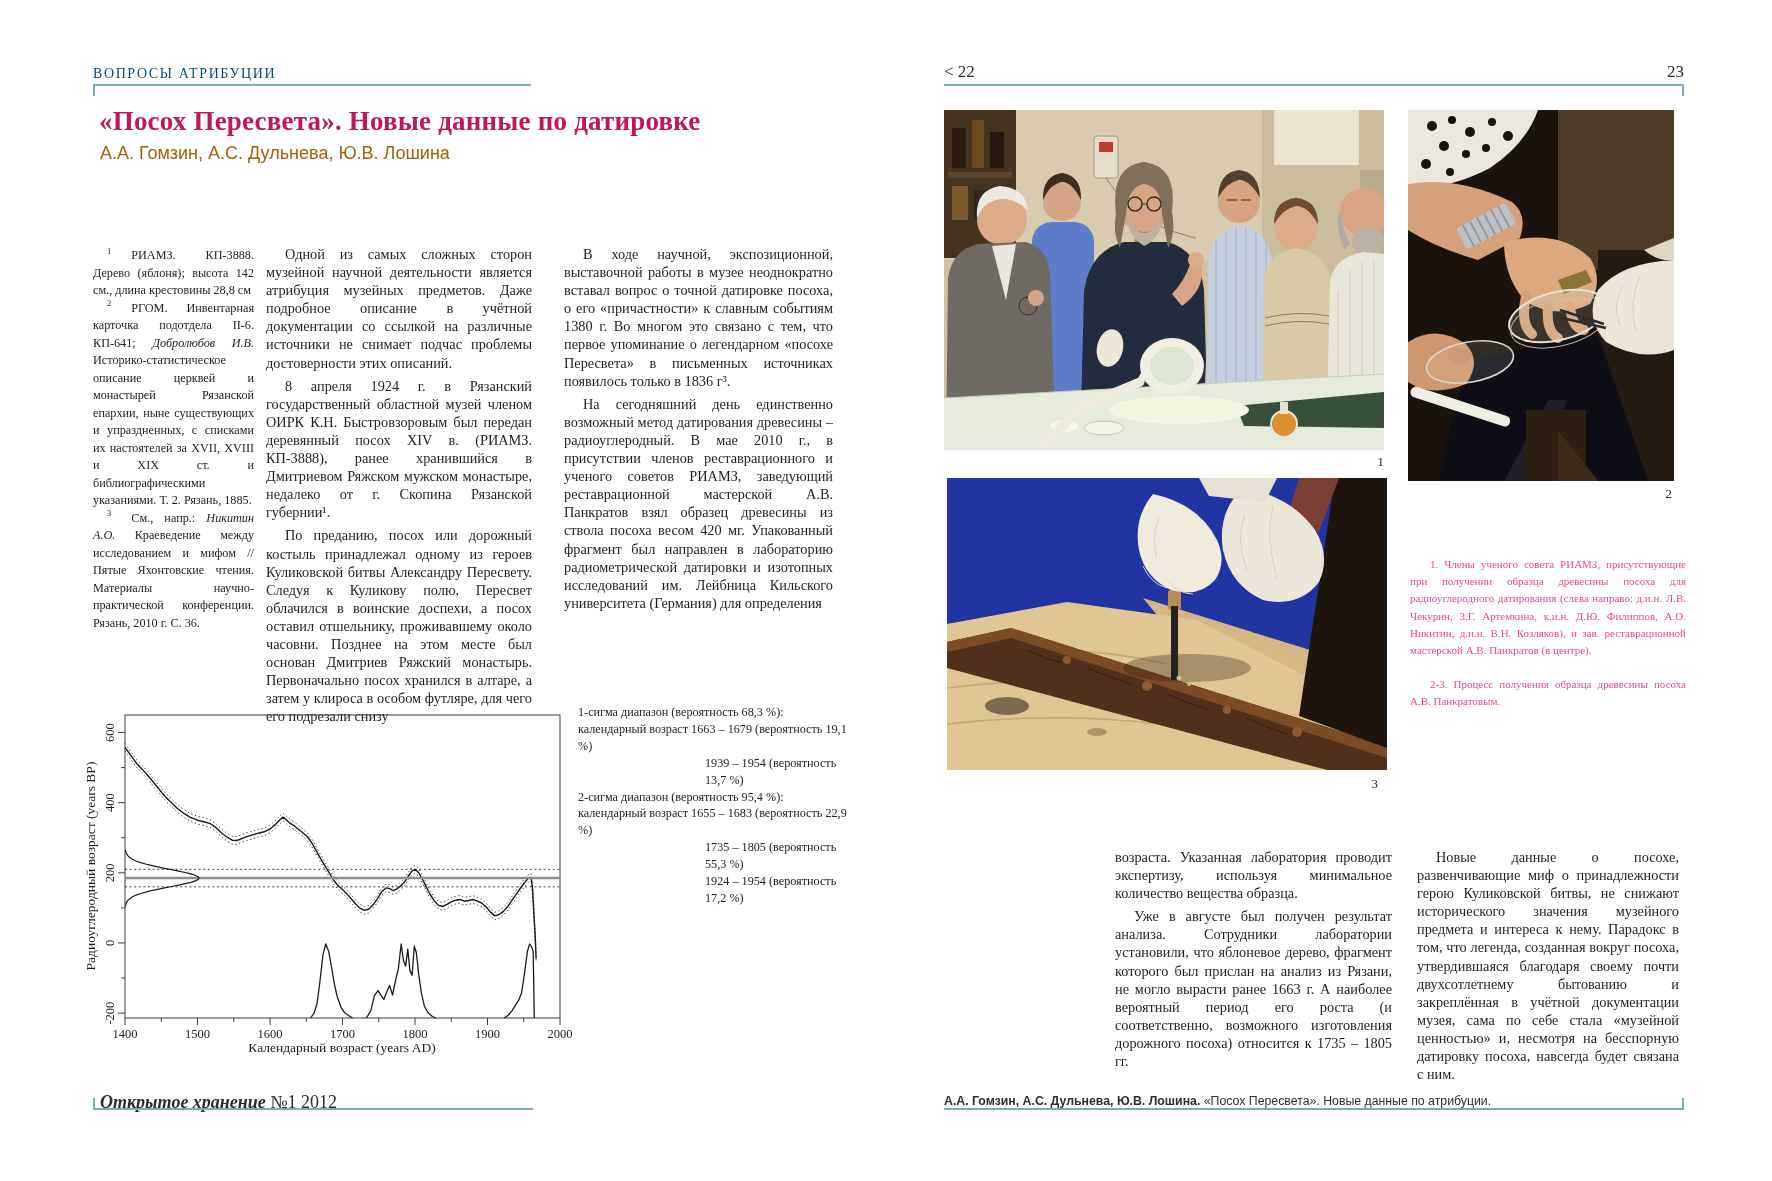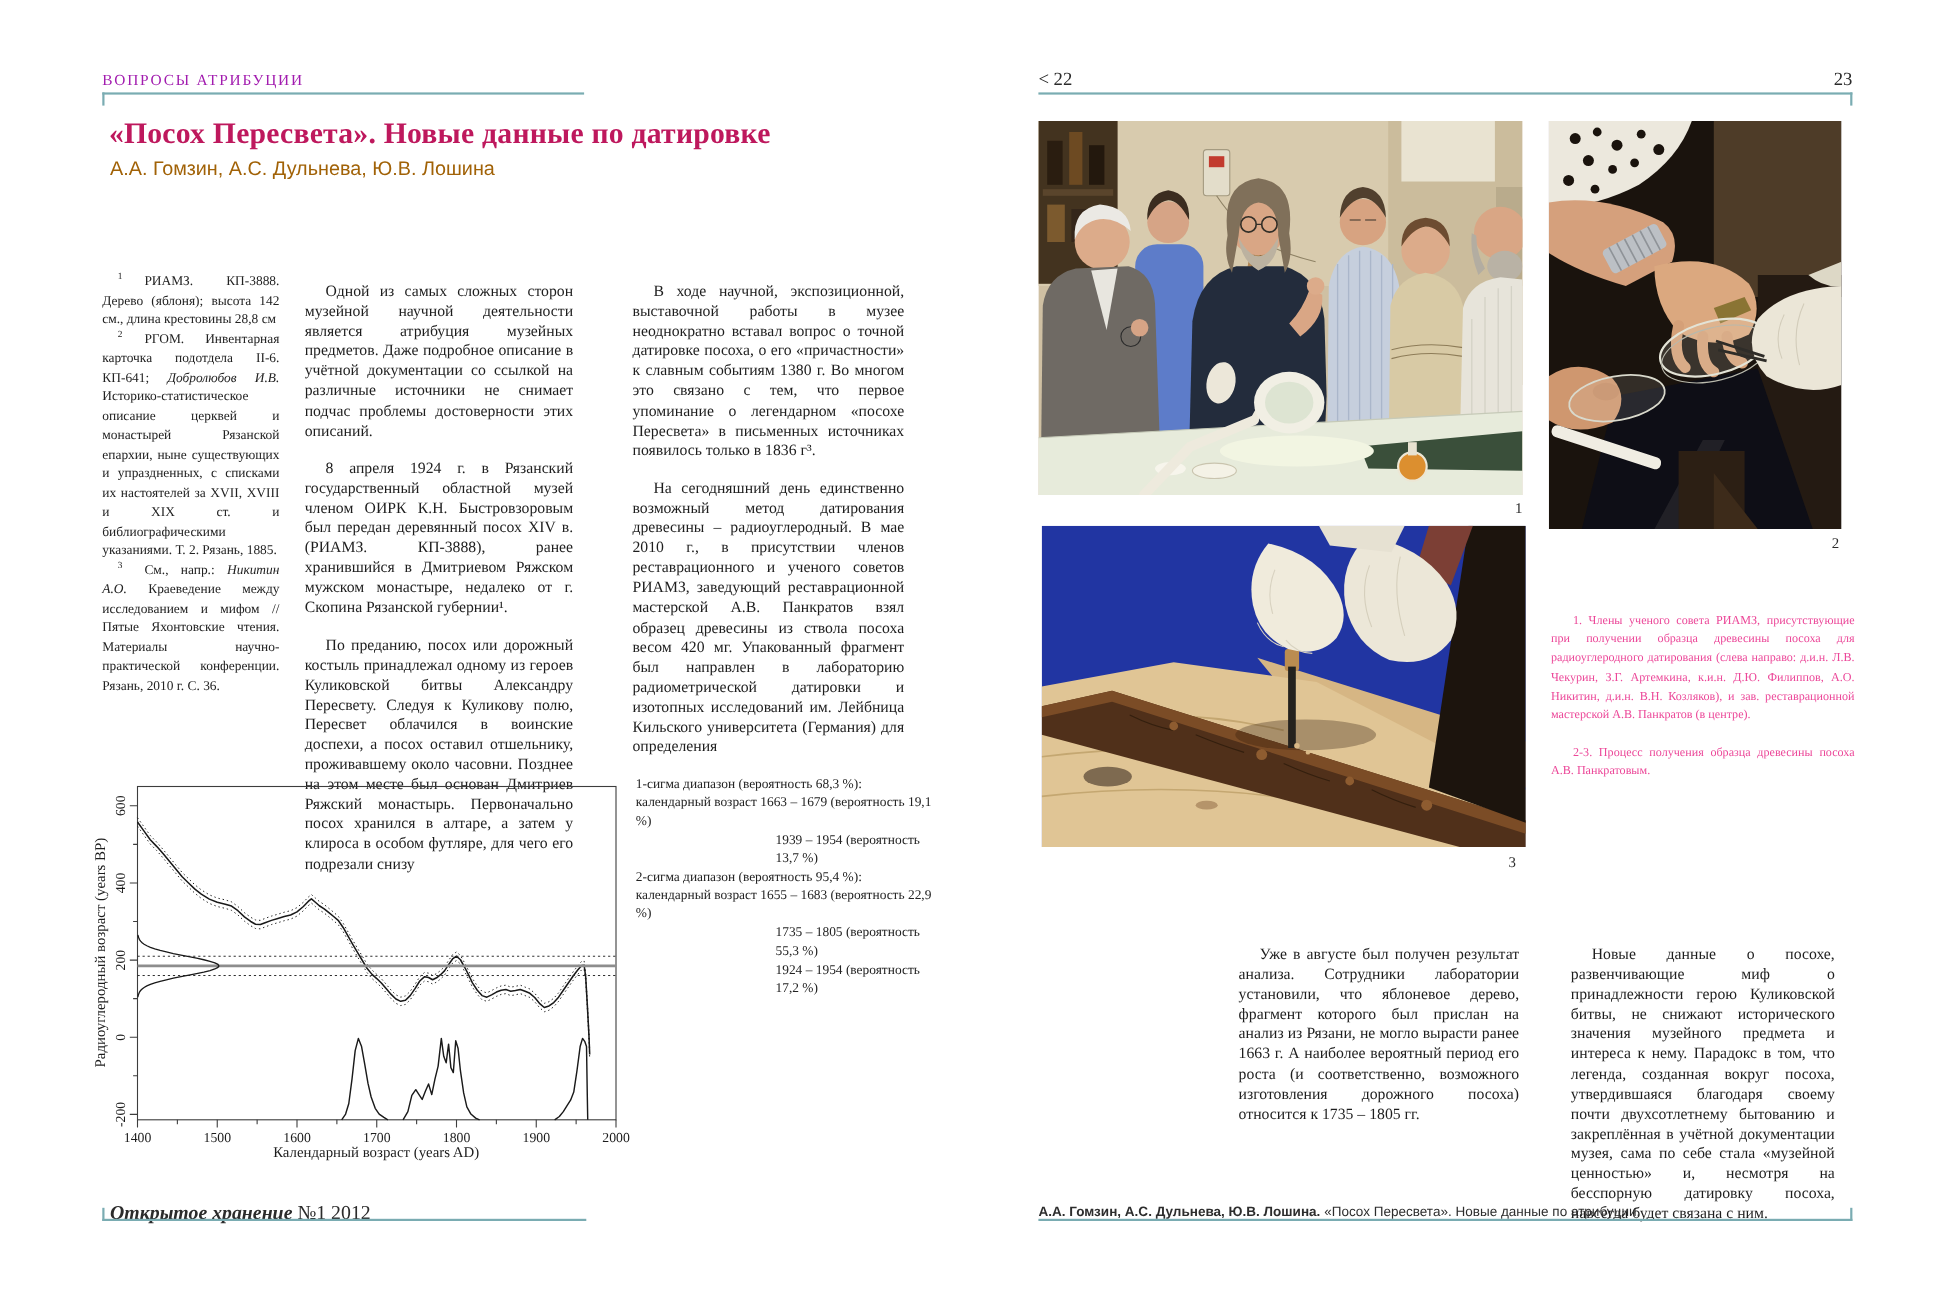--- a/index.html
+++ b/index.html
@@ -5,35 +5,35 @@
   html,body{margin:0;padding:0;background:#fff;}
   .spread{
     position:relative;width:1772px;height:1181px;background:#ffffff;
     font-family:"Liberation Serif","DejaVu Serif",serif;color:#1c1c1c;
     overflow:hidden;outline:1px solid #ececec;
   }
   
   .rule{position:absolute;height:2px;background:#7aacb2;}
   .tick{position:absolute;width:2px;background:#7aacb2;}
   
-  .section-label{position:absolute;left:93px;top:66px;font-size:14px;letter-spacing:1.6px;color:#a21caf;}
+  .section-label{position:absolute;left:93px;top:66px;font-size:14px;letter-spacing:1.6px;color:#0c4a6e;}
   .page-title{position:absolute;left:99px;top:106px;width:700px;font-size:27px;font-weight:bold;color:#be185d;letter-spacing:.2px;}
   .page-authors{position:absolute;left:100px;top:143px;font-family:"Liberation Sans",sans-serif;font-size:18px;color:#a16207;}
   
   .pageno{position:absolute;top:62px;font-size:17px;color:#2b2b2b;}
   #pageno-left{left:944px;}
   #pageno-right{left:1620px;width:64px;text-align:right;}
   
   .margin-notes{position:absolute;left:93px;top:247px;width:161px;font-size:12.2px;line-height:17.5px;text-align:justify;color:#222;}
   .margin-notes .note{text-indent:14px;margin:0;}
   .margin-notes sup{font-size:8.5px;margin-right:20px;line-height:0;}
   .margin-notes em{font-style:italic;}
   
   .col{position:absolute;text-align:justify;font-size:14.3px;line-height:18.1px;color:#1e1e1e;hyphens:auto;-webkit-hyphens:auto;}
-  .col p{margin:16px;text-indent:19px;font-family:Liberation Serif, serif;}
+  .col p{margin:5px;text-indent:19px;font-family:Liberation Serif, serif;}
   .col p.noindent{text-indent:0;}
   #col-l1{left:261px;top:240px;width:276px;}
   #col-l2{left:559px;top:240px;width:279px;}
   #col-r1{left:1110px;top:843px;width:287px;}
   #col-r2{left:1412px;top:843px;width:272px;}
   
   .sigma{position:absolute;left:578px;top:704px;width:280px;font-size:12.2px;line-height:16.9px;color:#222;}
   .sigma .ind{padding-left:127px;}
   
   #calchart{position:absolute;left:85px;top:688px;}
@@ -341,20 +341,21 @@
       <circle cx="232" cy="200" r="2.5" fill="#d9b987"></circle>
         <circle cx="242" cy="206" r="2" fill="#d9b987"></circle>
     </svg>
   </div>
   <div class="fig-num" style="left:1356px;top:776px;">3</div>
 
   <div class="caption" id="caption-1">1. Члены ученого совета РИАМЗ, присутствующие при получении образца древесины посоха для радиоуглеродного датирования (слева направо: д.и.н. Л.В. Чекурин, З.Г. Артемкина, к.и.н. Д.Ю. Филиппов, А.О. Никитин, д.и.н. В.Н. Козляков), и зав. реставрационной мастерской А.В. Панкратов (в центре).</div>
   <div class="caption" id="caption-23">2-3. Процесс получения образца древесины посоха А.В. Панкратовым.</div>
 
   <div class="col" id="col-r1">
+      <p class="noindent">возраста. Указанная лаборатория проводит экспертизу, используя минимальное количество вещества образца.</p>
       <p>Уже в августе был получен результат анализа. Сотрудники лаборатории установили, что яблоневое дерево, фрагмент которого был прислан на анализ из Рязани, не могло вырасти ранее 1663 г. А наиболее вероятный период его роста (и соответственно, возможного изготовления дорожного посоха) относится к 1735 – 1805 гг.</p>
     </div>
   <div class="col" id="col-r2">
       <p>Новые данные о посохе, развенчивающие миф о принадлежности герою Куликовской битвы, не снижают исторического значения музейного предмета и интереса к нему. Парадокс в том, что легенда, созданная вокруг посоха, утвердившаяся благодаря своему почти двухсотлетнему бытованию и закреплённая в учётной документации музея, сама по себе стала «музейной ценностью» и, несмотря на бесспорную датировку посоха, навсегда будет связана с ним.</p>
     </div>
 
   <div class="footer-right"><span class="b">А.А. Гомзин, А.С. Дульнева, Ю.В. Лошина.</span><span> «Посох Пересвета». Новые данные по атрибуции.</span></div>
   <div class="rule" style="left:944px;top:1108px;width:740px;"></div>
   <div class="tick" style="left:1682px;top:1098px;height:12px;"></div>
 

